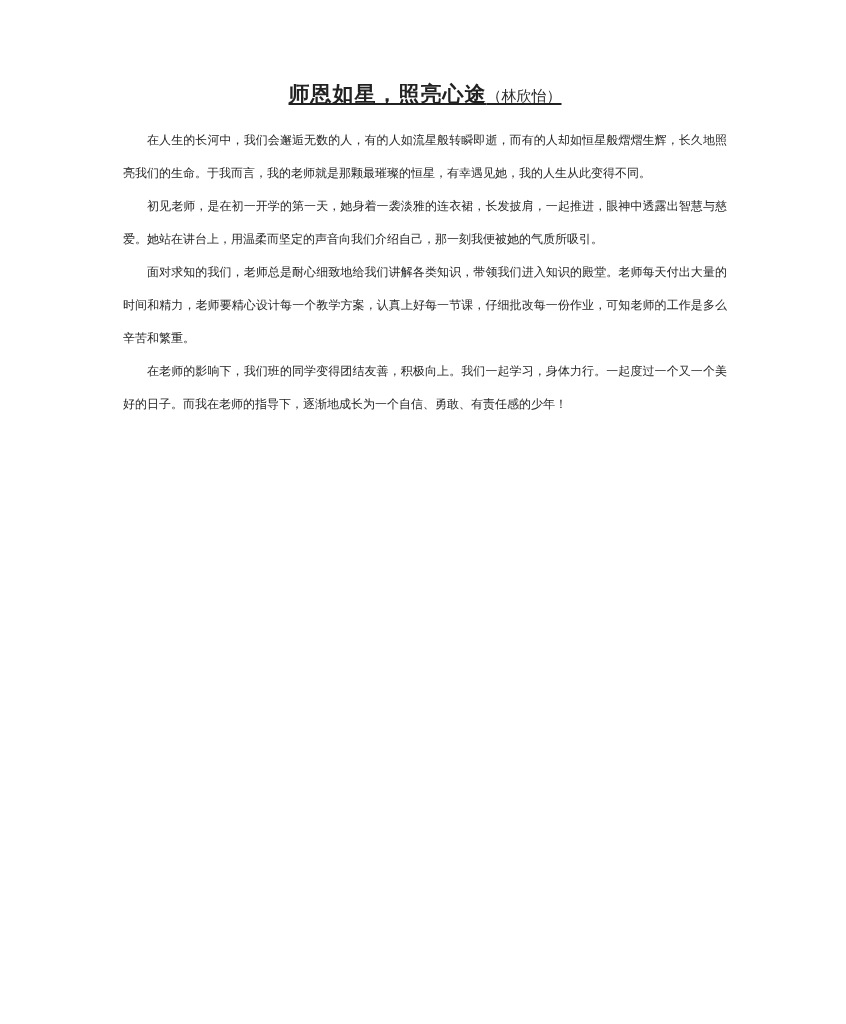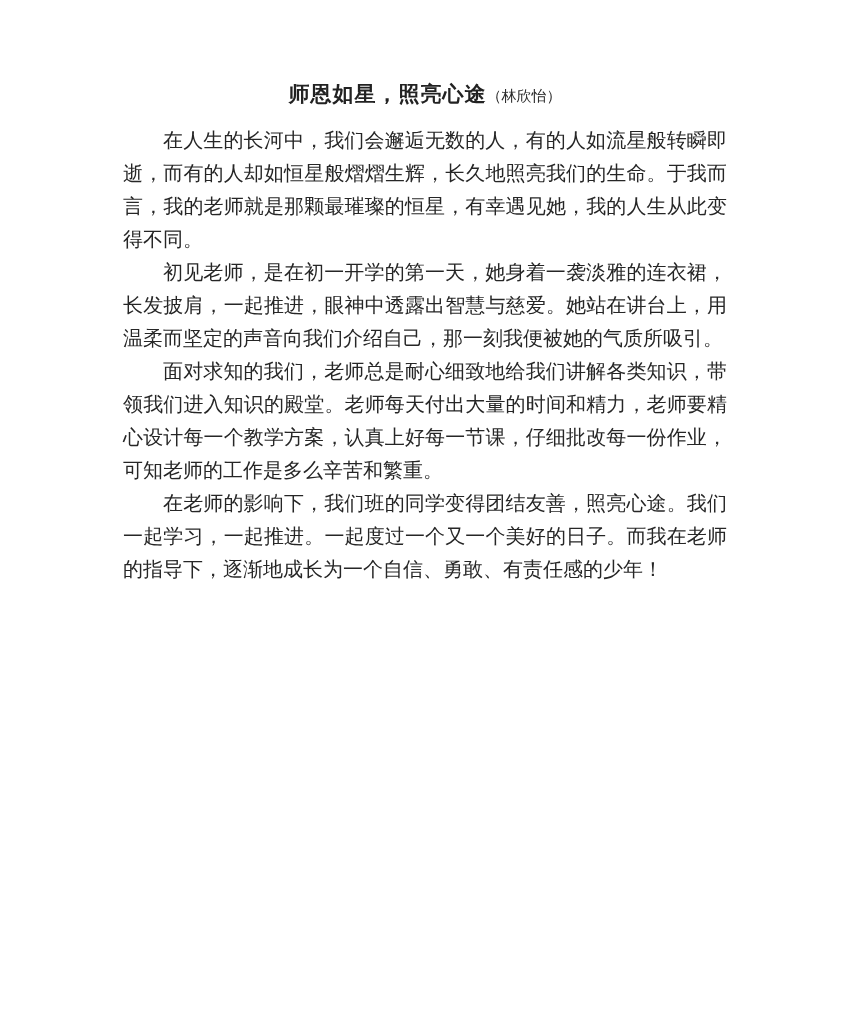--- a/index.html
+++ b/index.html
@@ -23,41 +23,42 @@
     font-family: "DejaVu Serif", "Liberation Serif", serif;
   }
   .title {
     margin: 0 0 16px 0;
     font-size: 21px;
     font-weight: 600;
     text-align: center;
     letter-spacing: 1px;
     color: #222222;
     white-space: nowrap;
+    text-decoration: underline;
   }
   .author-note {
     font-size: 15px;
     font-weight: 400;
     letter-spacing: 0;
     color: #2b2b2b;
   }
   .essay-body p {
     margin: 0;
-    font-size: 20px;
+    font-size: 12px;
     line-height: 33px;
     text-align: justify;
     text-justify: inter-ideograph;
     text-indent: 2em;
     color: #262626;
   }
 </style>
 </head>
 <body>
 
 <main class="page">
   <h1 class="title"><span>师恩如星，照亮心途</span><span class="author-note">（林欣怡）</span></h1>
   <div class="essay-body">
     <p>在人生的长河中，我们会邂逅无数的人，有的人如流星般转瞬即逝，而有的人却如恒星般熠熠生辉，长久地照亮我们的生命。于我而言，我的老师就是那颗最璀璨的恒星，有幸遇见她，我的人生从此变得不同。</p>
     <p>初见老师，是在初一开学的第一天，她身着一袭淡雅的连衣裙，长发披肩，一起推进，眼神中透露出智慧与慈爱。她站在讲台上，用温柔而坚定的声音向我们介绍自己，那一刻我便被她的气质所吸引。</p>
     <p>面对求知的我们，老师总是耐心细致地给我们讲解各类知识，带领我们进入知识的殿堂。老师每天付出大量的时间和精力，老师要精心设计每一个教学方案，认真上好每一节课，仔细批改每一份作业，可知老师的工作是多么辛苦和繁重。</p>
-    <p>在老师的影响下，我们班的同学变得团结友善，照亮心途。我们一起学习，一起推进。一起度过一个又一个美好的日子。而我在老师的指导下，逐渐地成长为一个自信、勇敢、有责任感的少年！</p>
+    <p>在老师的影响下，我们班的同学变得团结友善，积极向上。我们一起学习，身体力行。一起度过一个又一个美好的日子。而我在老师的指导下，逐渐地成长为一个自信、勇敢、有责任感的少年！</p>
   </div>
 </main>
 
 </body></html>

